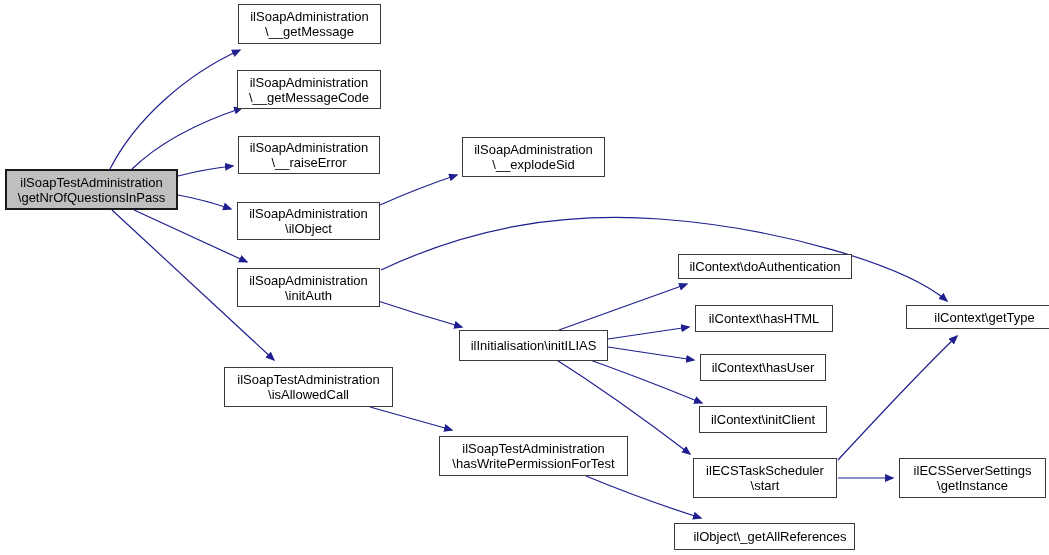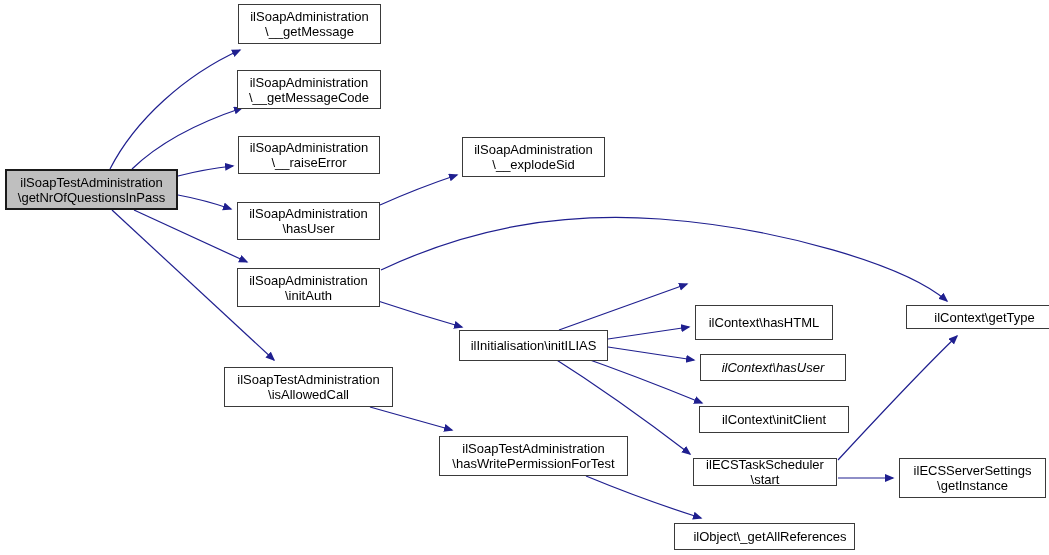--- a/index.html
+++ b/index.html
@@ -71,51 +71,54 @@
     <div class="node" style="left: 237px; top: 70px; width: 144px; height: 39px;">
       <span>ilSoapAdministration</span>
       <span>\__getMessageCode</span>
     </div>
     <div class="node" style="left: 238px; top: 136px; width: 142px; height: 38px;">
       <span>ilSoapAdministration</span>
       <span>\__raiseError</span>
     </div>
     <div class="node" style="left: 237px; top: 202px; width: 143px; height: 38px;">
       <span>ilSoapAdministration</span>
-      <span>\hasUser</span>
+      <span>\ilObject</span>
     </div>
     <div class="node" style="left: 237px; top: 268px; width: 143px; height: 39px;">
       <span>ilSoapAdministration</span>
       <span>\initAuth</span>
     </div>
     <div class="node" style="left: 462px; top: 137px; width: 143px; height: 40px;">
       <span>ilSoapAdministration</span>
       <span>\__explodeSid</span>
     </div>
     <div class="node" style="left: 459px; top: 330px; width: 149px; height: 31px;">
       <span>ilInitialisation\initILIAS</span>
     </div>
     <div class="node" style="left: 224px; top: 367px; width: 169px; height: 40px;">
       <span>ilSoapTestAdministration</span>
       <span>\isAllowedCall</span>
     </div>
     <div class="node" style="left: 439px; top: 436px; width: 189px; height: 40px;">
       <span>ilSoapTestAdministration</span>
       <span>\hasWritePermissionForTest</span>
     </div>
-    <div class="node" style="left: 695px; top: 305px; width: 138px; height: 35px;">
+    <div class="node" style="left: 678px; top: 254px; width: 174px; height: 25px;">
+      <span>ilContext\doAuthentication</span>
+    </div>
+    <div class="node" style="left: 695px; top: 305px; width: 138px; height: 27px;">
       <span>ilContext\hasHTML</span>
     </div>
-    <div class="node" style="left: 700px; top: 354px; width: 146px; height: 27px; font-style: italic;">
+    <div class="node" style="left: 700px; top: 354px; width: 126px; height: 27px;">
       <span>ilContext\hasUser</span>
     </div>
-    <div class="node" style="left: 699px; top: 406px; width: 150px; height: 27px;">
+    <div class="node" style="left: 699px; top: 406px; width: 128px; height: 27px;">
       <span>ilContext\initClient</span>
     </div>
-    <div class="node" style="left: 693px; top: 458px; width: 144px; height: 28px;">
+    <div class="node" style="left: 693px; top: 458px; width: 144px; height: 40px;">
       <span>ilECSTaskScheduler</span>
       <span>\start</span>
     </div>
     <div class="node" style="left: 899px; top: 458px; width: 147px; height: 40px;">
       <span>ilECSServerSettings</span>
       <span>\getInstance</span>
     </div>
     <div class="node" style="left: 674px; top: 523px; width: 181px; height: 27px; padding-left: 11px;">
       <span>ilObject\_getAllReferences</span>
     </div>

